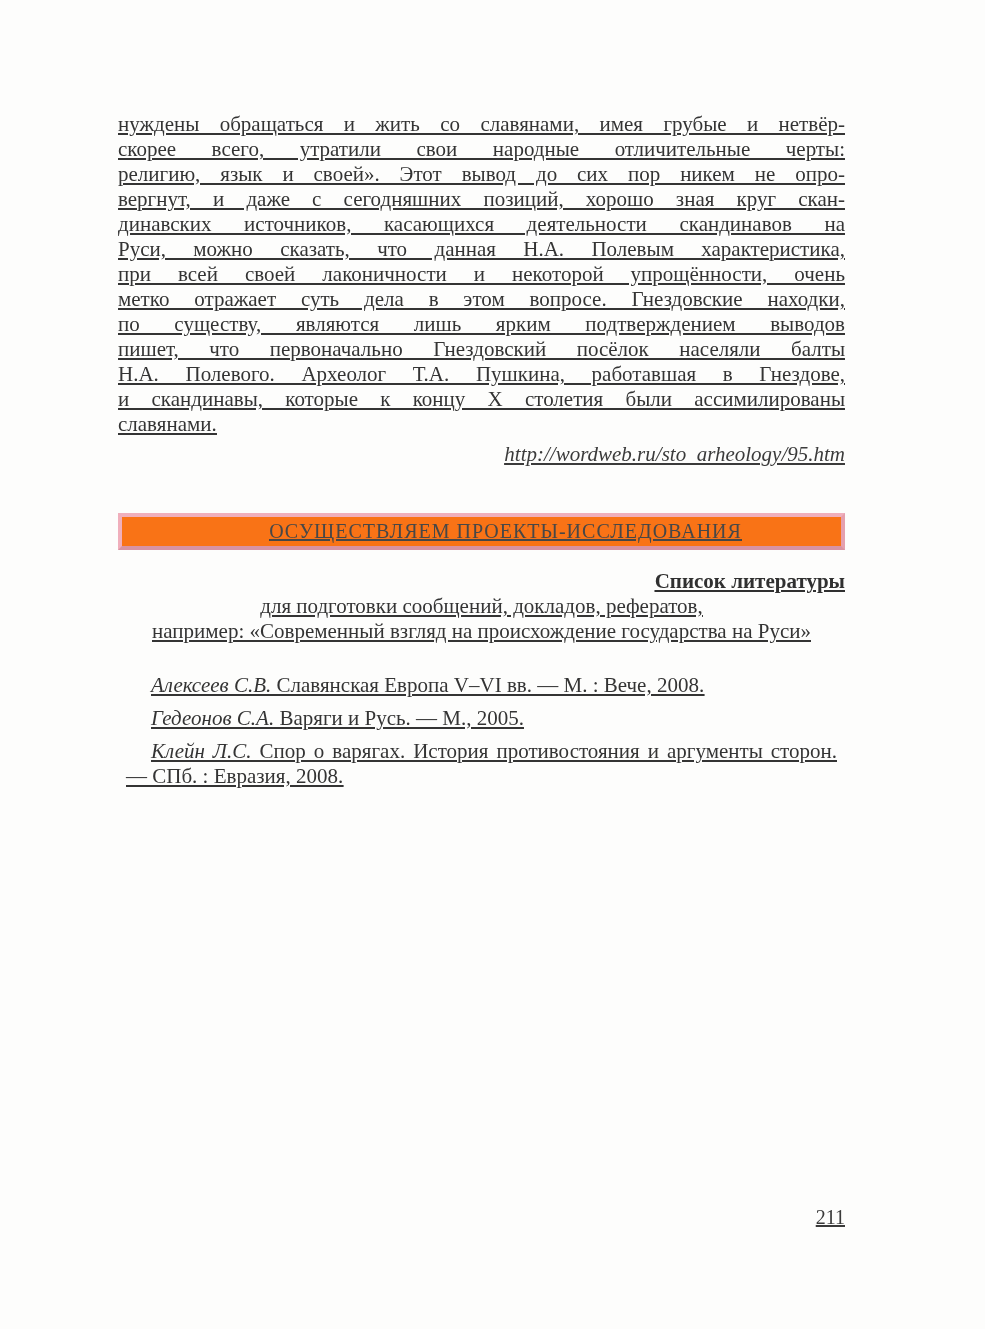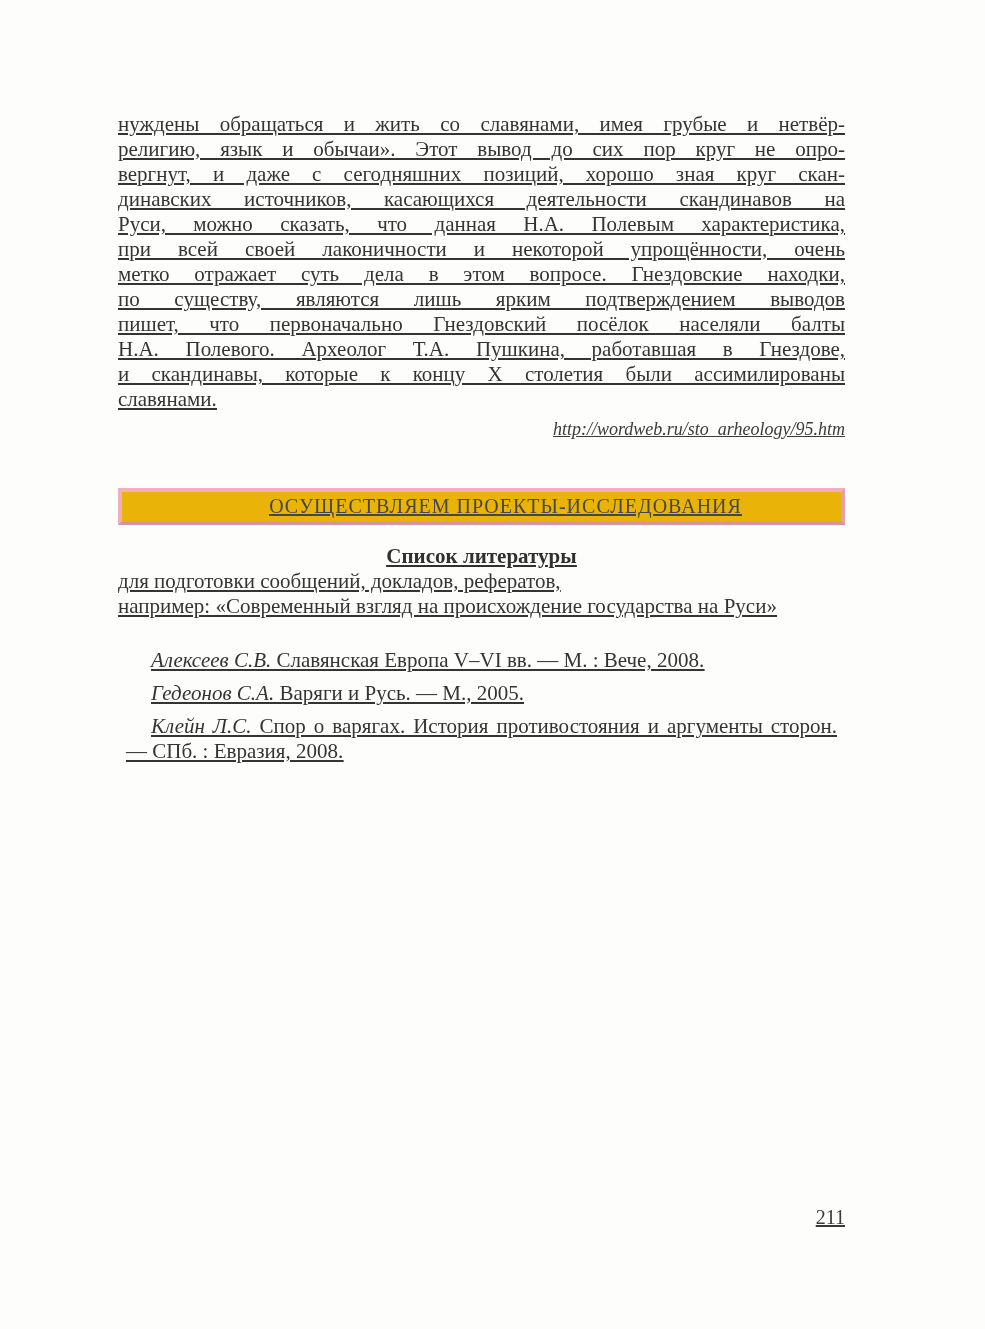--- a/index.html
+++ b/index.html
@@ -32,56 +32,57 @@
     height: 25px;
     overflow: hidden;
   }
   .para .line.last {
     text-align: left;
     text-align-last: left;
   }
 
   .source-url {
     margin-top: 5px;
-    font-size: 18px;
+    font-size: 21px;
     line-height: 25px;
     font-style: italic;
     text-align: right;
     color: #3b3b3b;
   }
 
   .banner {
     margin-top: 46px;
     height: 37px;
     border: 4px solid #f0afbc;
     border-bottom-color: #d893a2;
     border-right-color: #e5a0ae;
-    background: #eab308;
+    background: #f97316;
     display: flex;
     align-items: center;
     justify-content: center;
     padding-left: 48px;
   }
   .banner-title {
     font-size: 20px;
     letter-spacing: 1px;
     color: #474747;
   }
 
   .bib-heading {
     margin-top: 19px;
     font-size: 21px;
     line-height: 25px;
     font-weight: bold;
-    text-align: center;
+    text-align: right;
     color: #303030;
   }
   .bib-subtitle {
     font-size: 21px;
     line-height: 25px;
+    text-align: center;
   }
 
   .bib-list { margin-top: 29px; }
   .bib-entry {
     margin: 8px;
     font-size: 21px;
     line-height: 25px;
     text-align: justify;
     text-indent: 25px;
   }
@@ -99,21 +100,22 @@
   }
 </style>
 </head>
 <body>
 
 <div class="page">
   <div class="content">
 
     <div class="para">
       <div class="line">нуждены обращаться и жить со славянами, имея грубые и нетвёр-</div>
-      <div class="line">религию, язык и обычаи». Этот вывод до сих пор круг не опро-</div>
+      <div class="line">скорее всего, утратили свои народные отличительные черты:</div>
+      <div class="line">религию, язык и своей». Этот вывод до сих пор никем не опро-</div>
       <div class="line">вергнут, и даже с сегодняшних позиций, хорошо зная круг скан-</div>
       <div class="line">динавских источников, касающихся деятельности скандинавов на</div>
       <div class="line">Руси, можно сказать, что данная Н.А. Полевым характеристика,</div>
       <div class="line">при всей своей лаконичности и некоторой упрощённости, очень</div>
       <div class="line">метко отражает суть дела в этом вопросе. Гнездовские находки,</div>
       <div class="line">по существу, являются лишь ярким подтверждением выводов</div>
       <div class="line">пишет, что первоначально Гнездовский посёлок населяли балты</div>
       <div class="line">Н.А. Полевого. Археолог Т.А. Пушкина, работавшая в Гнездове,</div>
       <div class="line">и скандинавы, которые к концу X столетия были ассимилированы</div>
       <div class="line last">славянами.</div>

